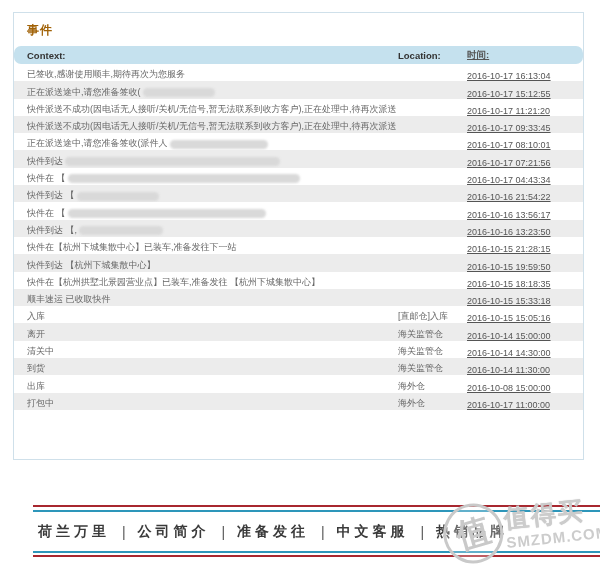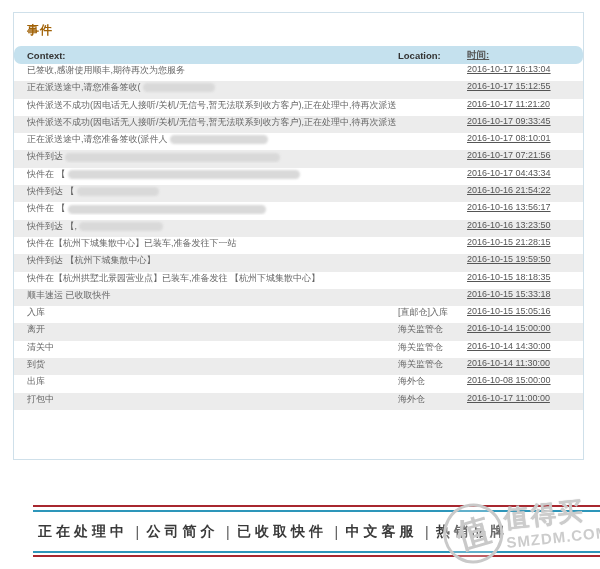--- a/index.html
+++ b/index.html
@@ -15,21 +15,21 @@
   }
   .panel h2{
     margin:0;padding:9px 0 7px 13px;font-size:12px;font-weight:bold;color:#a16207;
     letter-spacing:1px;
   }
   .thead{
     height:18px;background:#c5e1ee;display:flex;align-items:center;
     padding:0 8px 0 13px;font-size:9.5px;font-weight:bold;color:#333;border-radius:7px;
   }
   .trow{
-    height:17.3px;display:flex;align-items:flex-start;
+    height:17.3px;display:flex;align-items:flex-end;
     padding:0 8px 0 13px;font-size:9px;color:#666;
   }
   #rows .trow:nth-child(even){background:#ececec;}
   .c{white-space:nowrap;overflow:hidden;}
   .ctx{flex:1;min-width:0;}
   .loc{width:69px;}
   .time{width:108px;color:#555;text-decoration:underline;}
   .redact{
     display:inline-block;height:9px;background:#d9d9d9;border-radius:5px;
     filter:blur(1.2px);vertical-align:middle;margin-left:2px;
@@ -191,25 +191,25 @@
         </div>
       </div>
   </div>
 </div>
 
 <div class="footer">
   <div class="rule red"></div>
   <div class="gap3"></div>
   <div class="rule blue"></div>
   <nav id="footer-nav">
-      <a class="flink">正在处理中</a>
+      <a class="flink">荷兰万里</a>
       <span class="sep">|</span>
       <a class="flink">公司简介</a>
       <span class="sep">|</span>
-      <a class="flink">已收取快件</a>
+      <a class="flink">准备发往</a>
       <span class="sep">|</span>
       <a class="flink">中文客服</a>
       <span class="sep">|</span>
       <a class="flink">热销品牌</a>
     </nav>
   <div class="rule blue"></div>
   <div class="gap2"></div>
   <div class="rule red"></div>
 </div>
 

